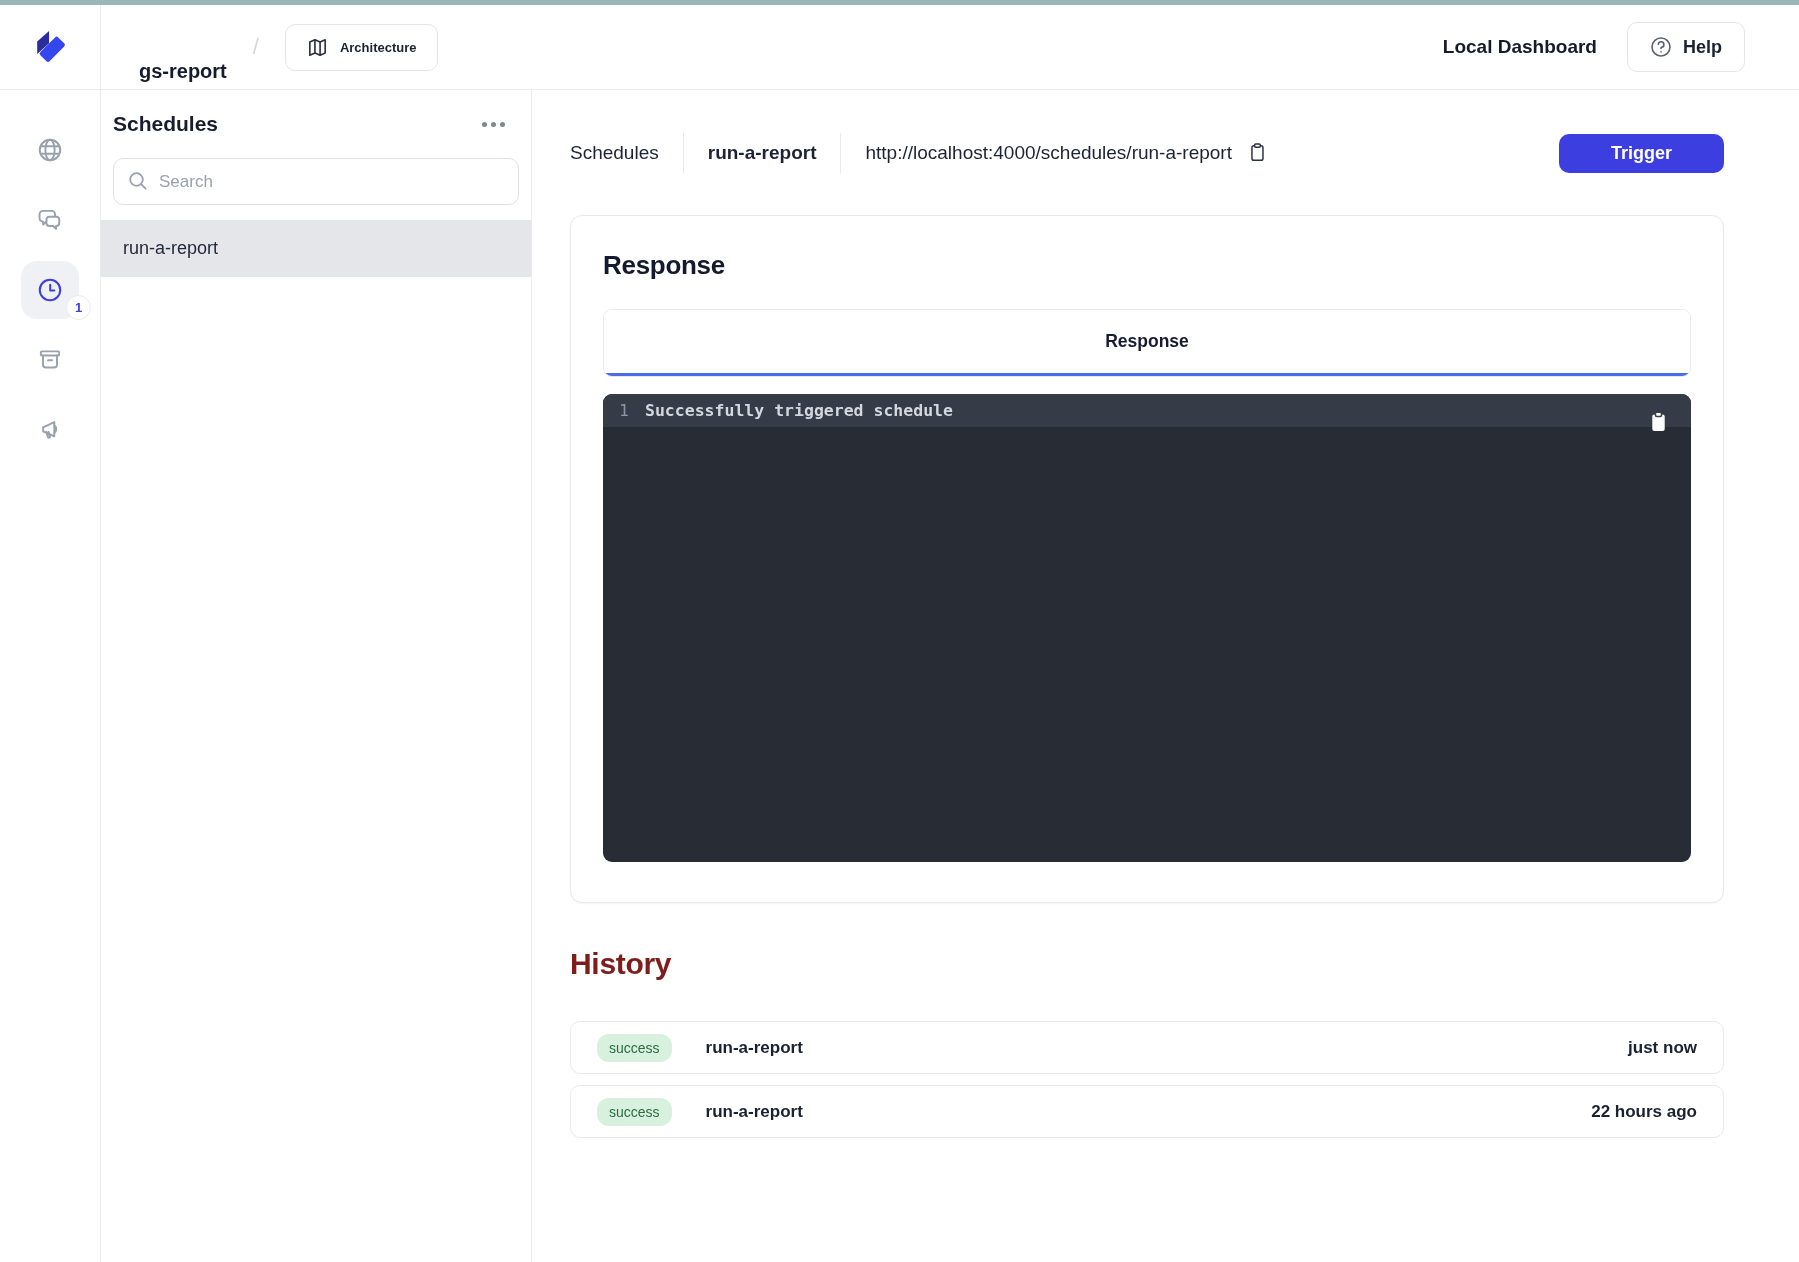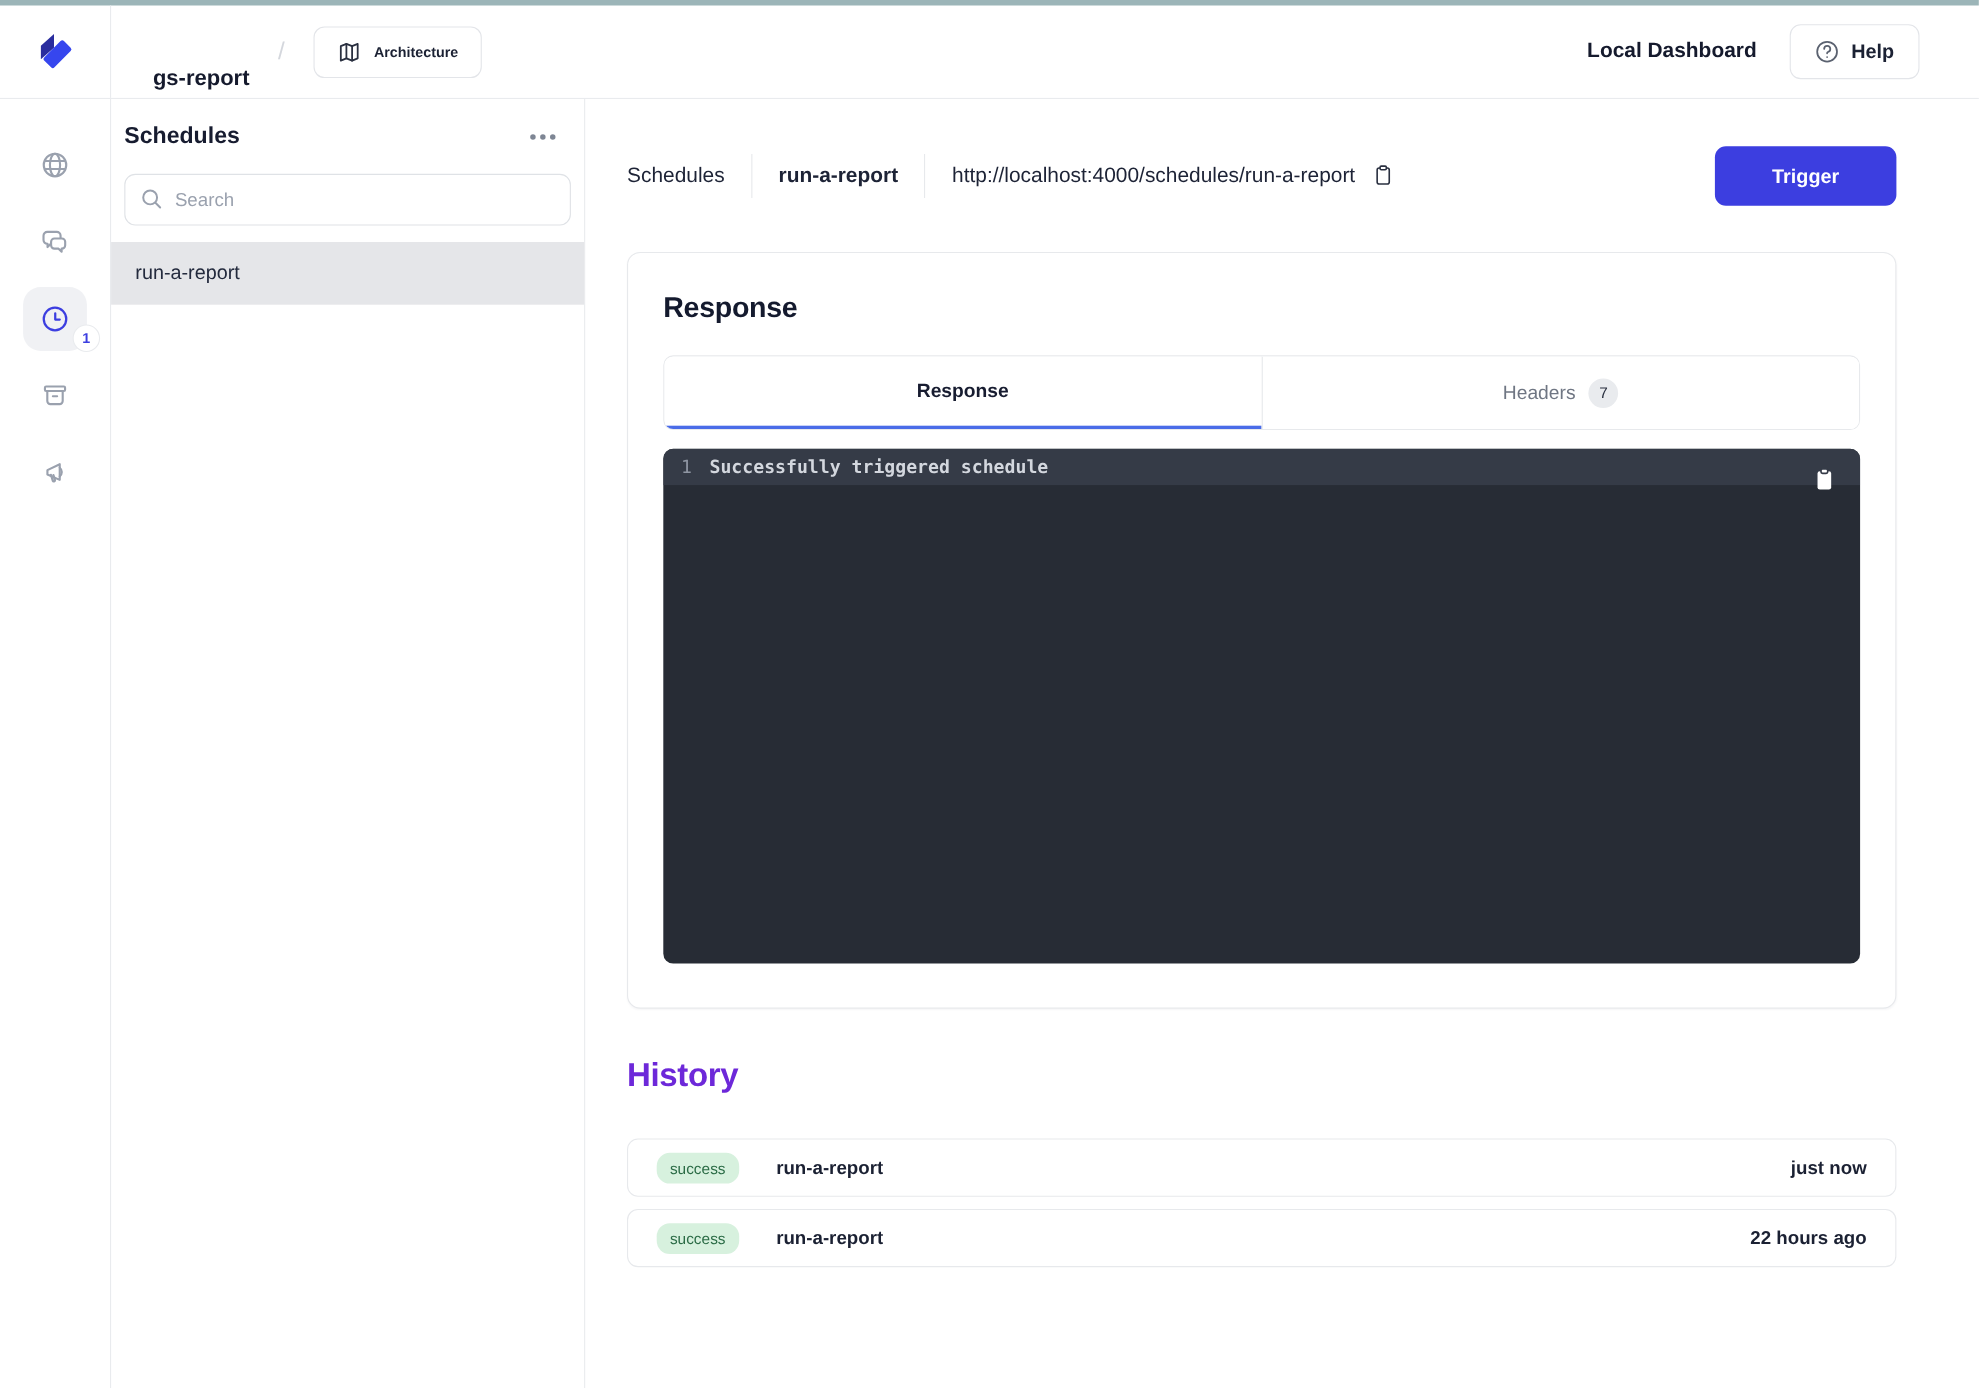--- a/index.html
+++ b/index.html
@@ -61,21 +61,21 @@
 
   
   .main { flex:1; padding:43px 75px 0 38px; }
   .toolbar { display:flex; align-items:center; }
   .crumbs { display:flex; align-items:center; gap:24px; }
   .crumb { font-size:19px; color:#1d2336; }
   .crumb.bold { font-weight:700; }
   .vdiv { width:1px; height:40px; background:#e7e9ec; }
   .url-group { display:flex; align-items:center; gap:14px; }
   .trigger-btn {
-    margin-left:auto; width:165px; height:54px; border:none; border-radius:10px;
+    margin-left:auto; width:165px; height:39px; border:none; border-radius:10px;
     background:var(--accent-indigo,#3c3ee0); color:#fff; font-size:18px; font-weight:700; cursor:pointer;
     font-family:"Liberation Sans", sans-serif;
   }
 
   .card {
     margin-top:42px; border:1px solid #e7e9ec; border-radius:12px; background:#fff;
     box-shadow:0 1px 2px rgba(16,24,40,.04); padding:34px 32px 40px 32px;
   }
   .card-head { display:flex; align-items:center; justify-content:space-between; }
   .card-title { font-size:26px; font-weight:800; color:#141a2e; letter-spacing:-.3px; }
@@ -93,21 +93,21 @@
 
   .code-block {
     margin-top:17px; height:468px; background:var(--code-bg,#272c35); border-radius:9px;
     position:relative; font-family:"DejaVu Sans Mono","Liberation Mono",monospace; overflow:hidden;
   }
   .code-line { display:flex; background:var(--code-line-bg,#353b47); padding:7px 16px; font-size:16.5px; }
   .line-no { color:#8f96a3; width:26px; flex:none; }
   .line-text { color:#d3d7de;font-weight:bold; }
   .code-copy { position:absolute; top:16px; right:22px; cursor:pointer; display:flex; }
 
-  .history-title { margin-top:44px; font-size:30px; font-weight:800; color:#6d28d9; letter-spacing:-.3px; }
+  .history-title { margin-top:44px; font-size:30px; font-weight:800; color:#7f1d1d; letter-spacing:-.3px; }
   .history-rows { margin-top:40px; display:flex; flex-direction:column; gap:11px; }
   .history-row {
     height:53px; border:1px solid #e7e9ec; border-radius:10px; background:#fff;
     display:flex; align-items:center; padding:0 26px; cursor:pointer;
   }
   .status-pill {
     background:var(--success-bg,#d7f1de); color:var(--success-text2,#2a6b45);
     font-size:14px; padding:6px 12px; border-radius:12px;
   }
   .row-name { margin-left:34px; font-size:17px; font-weight:700; color:#1b2133; }
@@ -251,24 +251,20 @@
 
     <div class="card">
       <div class="card-head">
         <span class="card-title">Response</span>
       </div>
 
       <div class="tabs">
         <div class="tab active">
           <span>Response</span>
         </div>
-        <div class="tab">
-          <span>Headers</span>
-          <span class="count-pill">7</span>
-        </div>
       </div>
 
       <div class="code-block">
         <div class="code-line">
           <span class="line-no">1</span>
           <span class="line-text">Successfully triggered schedule</span>
         </div>
         <span class="code-copy">
           <svg width="21" height="25" viewBox="0 0 22 26">
             <rect x="4.5" y="4.5" width="13" height="17.5" rx="2.2" fill="#fff"></rect>

